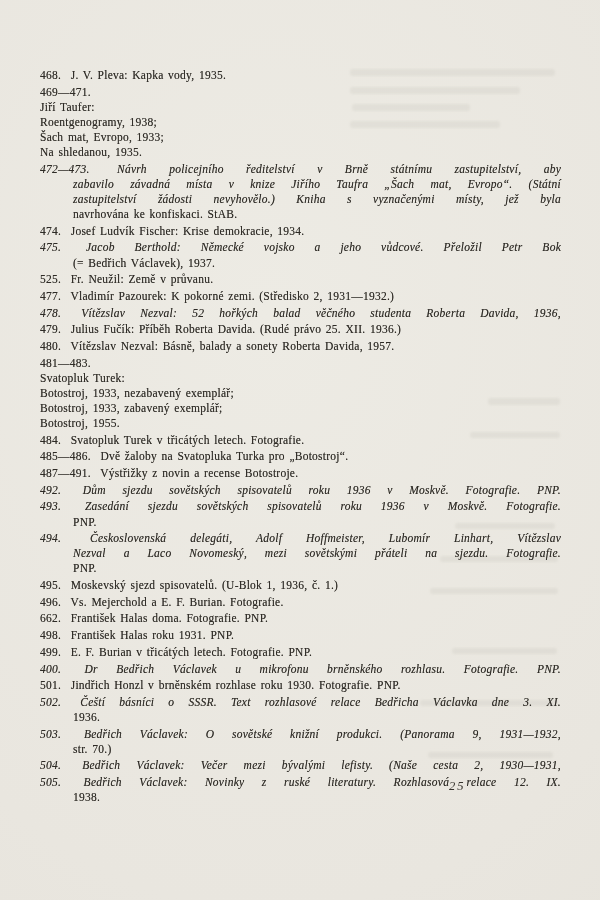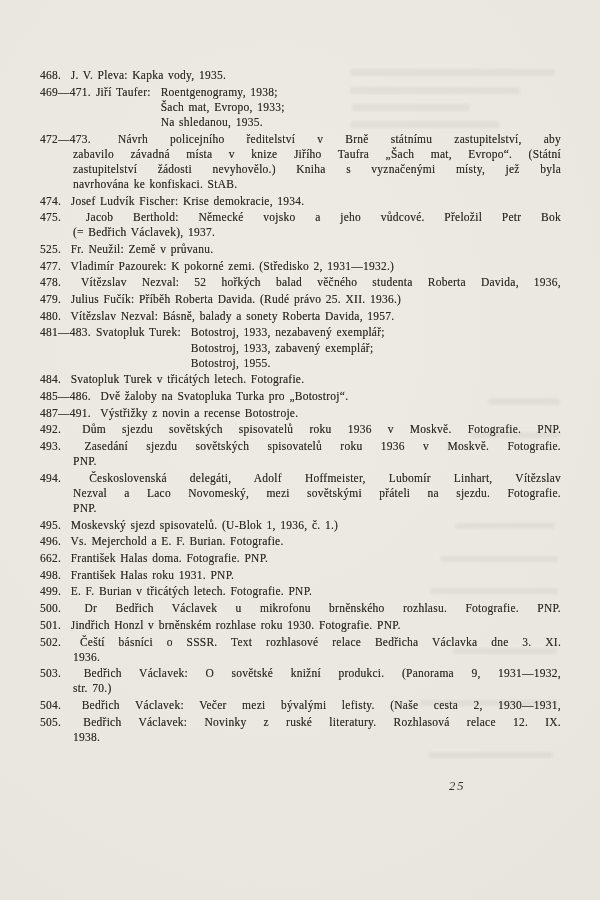--- a/index.html
+++ b/index.html
@@ -22,23 +22,23 @@
     word-spacing: 1.4px;
     text-shadow: 0 0 0.5px rgba(46,43,38,0.55);
   }
   .entry { margin-bottom: 1.6px; }
   .line {
     line-height: 15.1px;
     padding-left: 33px;
     text-indent: -33px;
   }
   .line.cont { text-indent: 0; }
-  .line.justify { text-align: justify; text-align-last: justify; }
+  .line.justify { text-align: justify; text-align-last: justify; font-style: italic; }
   .num { padding-right: 5px; }
-  .entry.multi .row { display: flex; align-items: flex-start; }
+  .entry.multi .row { display: flex; align-items: flex-start; flex-direction: column; }
   .entry.multi .num { white-space: nowrap; padding-right: 5px; }
   .entry.multi .author { white-space: nowrap; margin-right: 10px; }
   .entry.multi .row > * { line-height: 15.1px; }
   .titles { flex: 1; }
   .title-line { line-height: 15.1px; }
   .page-number {
     position: absolute;
     left: 449px; top: 779px;
     font-size: 12.5px;
     font-style: italic;
@@ -156,21 +156,21 @@
       <div class="entry">
         <div class="line"><span class="num">662.</span> <span class="txt">František Halas doma. Fotografie. PNP.</span></div>
       </div>
       <div class="entry">
         <div class="line"><span class="num">498.</span> <span class="txt">František Halas roku 1931. PNP.</span></div>
       </div>
       <div class="entry">
         <div class="line"><span class="num">499.</span> <span class="txt">E. F. Burian v třicátých letech. Fotografie. PNP.</span></div>
       </div>
       <div class="entry">
-        <div class="line justify"><span class="num">500.</span> <span class="txt">Dr Bedřich Václavek u mikrofonu brněnského rozhlasu. Fotografie. PNP.</span></div>
+        <div class="line justify"><span class="num">400.</span> <span class="txt">Dr Bedřich Václavek u mikrofonu brněnského rozhlasu. Fotografie. PNP.</span></div>
       </div>
       <div class="entry">
         <div class="line"><span class="num">501.</span> <span class="txt">Jindřich Honzl v brněnském rozhlase roku 1930. Fotografie. PNP.</span></div>
       </div>
       <div class="entry">
         <div class="line justify"><span class="num">502.</span> <span class="txt">Čeští básníci o SSSR. Text rozhlasové relace Bedřicha Václavka dne 3. XI.</span></div>
         <div class="line cont"><span class="txt">1936.</span></div>
       </div>
       <div class="entry">
         <div class="line justify"><span class="num">503.</span> <span class="txt">Bedřich Václavek: O sovětské knižní produkci. (Panorama 9, 1931—1932,</span></div>

